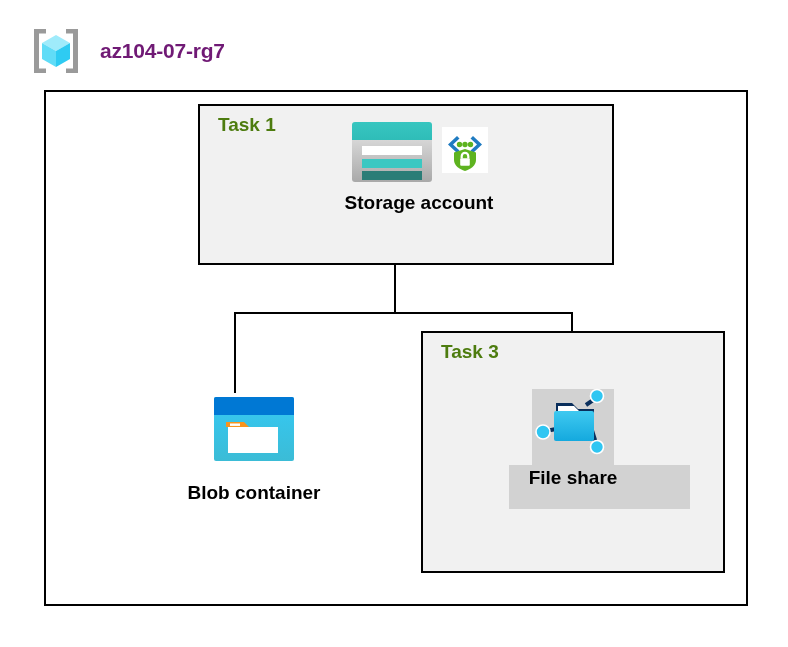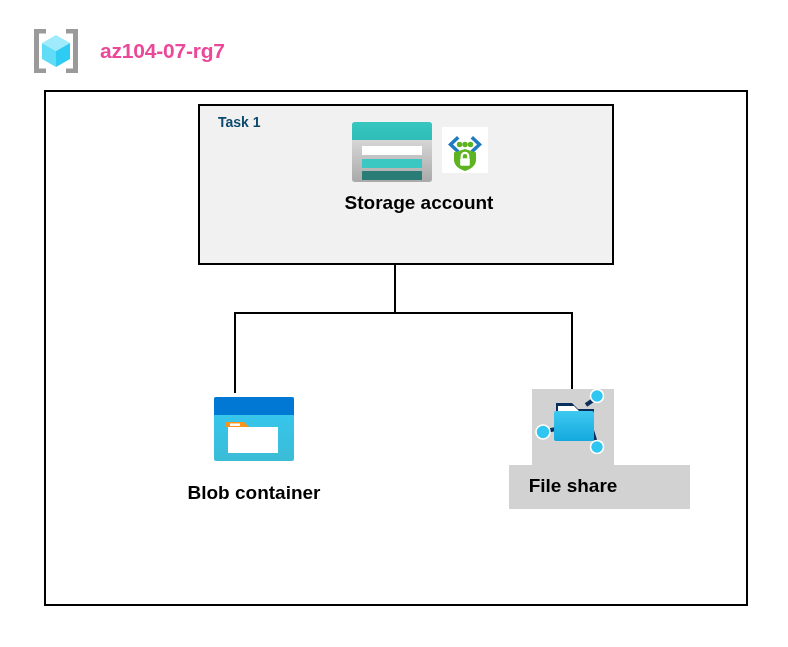--- a/index.html
+++ b/index.html
@@ -36,21 +36,21 @@
   #rg-icon {
     width: 52px;
     height: 50px;
     flex: 0 0 auto;
     display: block;
   }
   #rg-title {
     margin-left: 18px;
     font-size: 21px;
     font-weight: bold;
-    color: #ec4899;
+    color: #701a75;
     letter-spacing: -0.2px;
     white-space: nowrap;
   }
 
   
   #rg-boundary {
     position: absolute;
     left: 44px;
     top: 90px;
     width: 704px;
@@ -68,23 +68,23 @@
     box-sizing: border-box;
   }
   #task-1-box { left: 198px; top: 104px;  width: 416px; height: 161px; }
   #task-2-box { left: 72px;  top: 331px;  width: 304px; height: 242px; }
   #task-3-box { left: 421px; top: 331px;  width: 304px; height: 242px; }
 
   .task-label {
     position: absolute;
     left: 18px;
     top: 8px;
-    font-size: 14px;
+    font-size: 19px;
     font-weight: bold;
-    color: #0c4a6e;
+    color: #4d7c0f;
     white-space: nowrap;
   }
 
   
   .node {
     position: absolute;
     display: flex;
     flex-direction: column;
     align-items: center;
   }
@@ -141,21 +141,21 @@
   }
   #file-share-label-highlight {
     position: absolute;
     left: 509px;
     top: 465px;
     width: 181px;
     height: 44px;
     background: #D2D2D2;
   }
   #file-share-icon { width: 78px; height: 72px; display: block; }
-  #node-file-share .node-caption { margin-top: 16px; }
+  #node-file-share .node-caption { margin-top: 8px; }
 
   
   #connectors {
     position: absolute;
     left: 0; top: 0;
     width: 788px;
     height: 647px;
     pointer-events: none;
   }
 </style>
@@ -263,20 +263,23 @@
 
       <path d="M14 29 L32 29 L37 34 L14 34 Z" fill="#F7941E"></path>
       <rect x="18" y="30.5" width="10" height="2.4" fill="#FFFFFF"></rect>
 
       <rect x="16" y="34" width="50" height="26" fill="#FFFFFF"></rect>
     </svg>
 
     <div class="node-caption">Blob container</div>
   </div>
 
+  <div id="task-3-box" class="task-box">
+    <div class="task-label">Task 3</div>
+  </div>
 
   <div id="file-share-icon-highlight"></div>
   <div id="file-share-label-highlight"></div>
 
   <div id="node-file-share" class="node">
     <svg id="file-share-icon" viewBox="0 0 78 72">
       <defs>
         <linearGradient id="fsFolder" x1="0" y1="0" x2="0" y2="1">
           <stop offset="0%" stop-color="#3FC9F0"></stop>
           <stop offset="100%" stop-color="#14A9DE"></stop>

